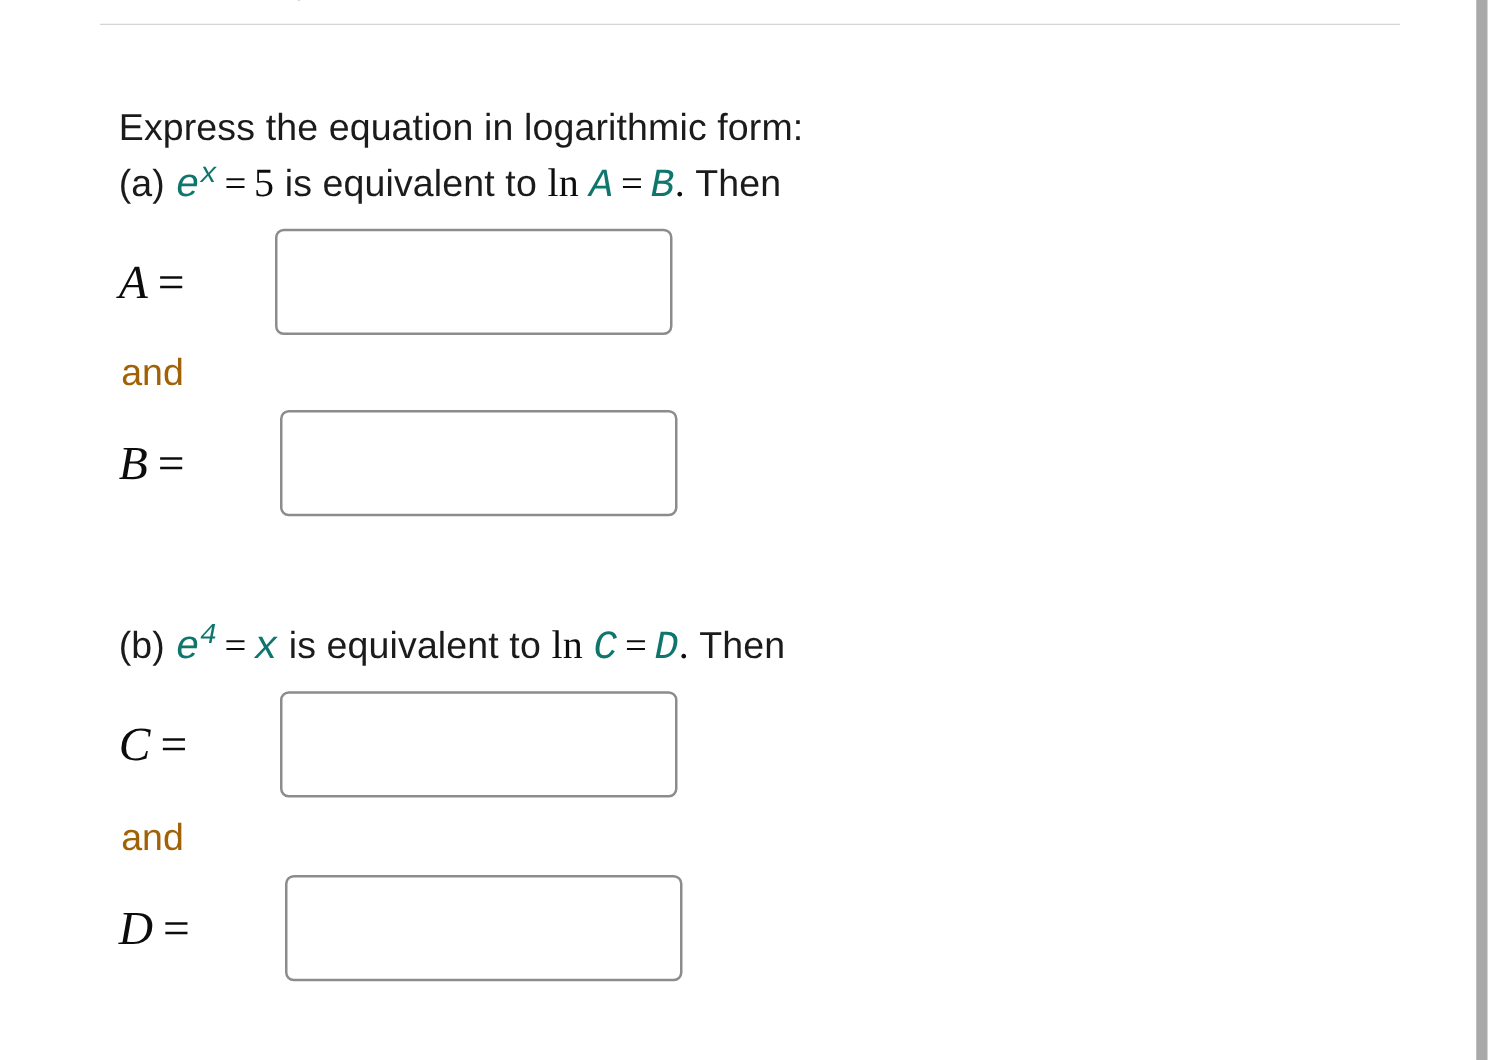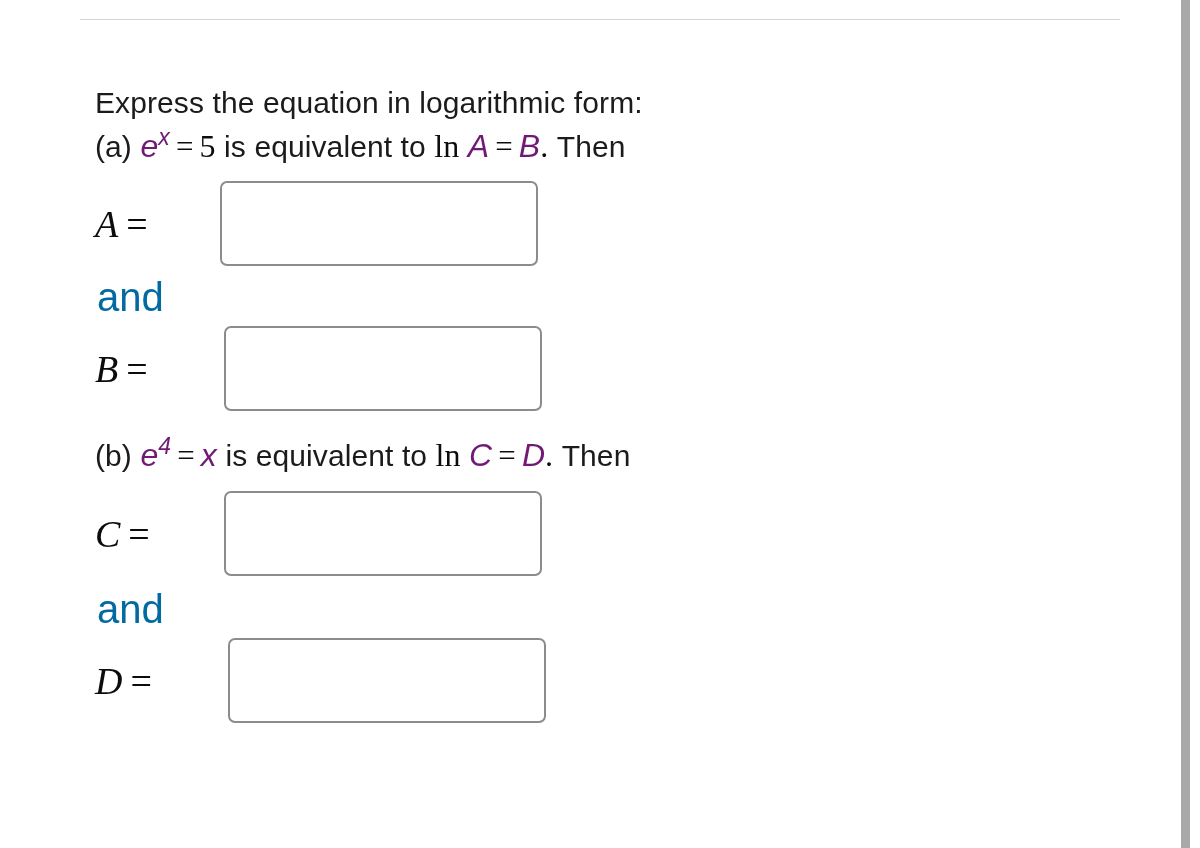--- a/index.html
+++ b/index.html
@@ -71,24 +71,24 @@
   .part-line {
     font-size: 30px;
     line-height: 44px;
     color: #1b1b1b;
     white-space: nowrap;
     letter-spacing: 0.1px;
   }
 
   
   .math {
-    font-family: Liberation Sans, sans-serif;
+    font-family: Liberation Mono, monospace;
     font-style: italic;
     font-size: 32px;
-    color: #701a75;
+    color: #0f766e;
   }
   .math-up {
     font-family: "Liberation Serif", "DejaVu Serif", serif;
     font-style: normal;
     font-size: 32px;
     color: #0c0c0c;
   }
   .math .sup, .math-up .sup {
     font-size: 0.72em;
     vertical-align: super;
@@ -128,37 +128,37 @@
     border-radius: 7px;
     background: #ffffff;
     outline: none;
     font-family: "Liberation Sans", sans-serif;
     font-size: 24px;
     color: #1a1a1a;
     padding: 0 12px;
   }
 
   .conj {
-    font-size: 40px;
+    font-size: 30px;
     line-height: 34px;
-    color: #0369a1;
+    color: #a16207;
   }
 
   
   .row-a  { margin-top: 12px; }
   .row-a .var-label { width: 110px; }
   .row-a .answer-input { margin-left: 15px; }
 
   .and-a  { margin-top: 14px; margin-left: 2px; }
 
   .row-b  { margin-top: 12px; }
   .row-b .var-label { width: 112px; }
   .row-b .answer-input { margin-left: 17px; }
 
-  .part-b-line { margin-top: 22px; }
+  .part-b-line { margin-top: 80px; }
 
   .row-c  { margin-top: 13px; }
   .row-c .var-label { width: 112px; }
   .row-c .answer-input { margin-left: 17px; }
 
   .and-b  { margin-top: 16px; margin-left: 2px; }
 
   .row-d  { margin-top: 12px; }
   .row-d .var-label { width: 116px; }
   .row-d .answer-input { margin-left: 17px; }

